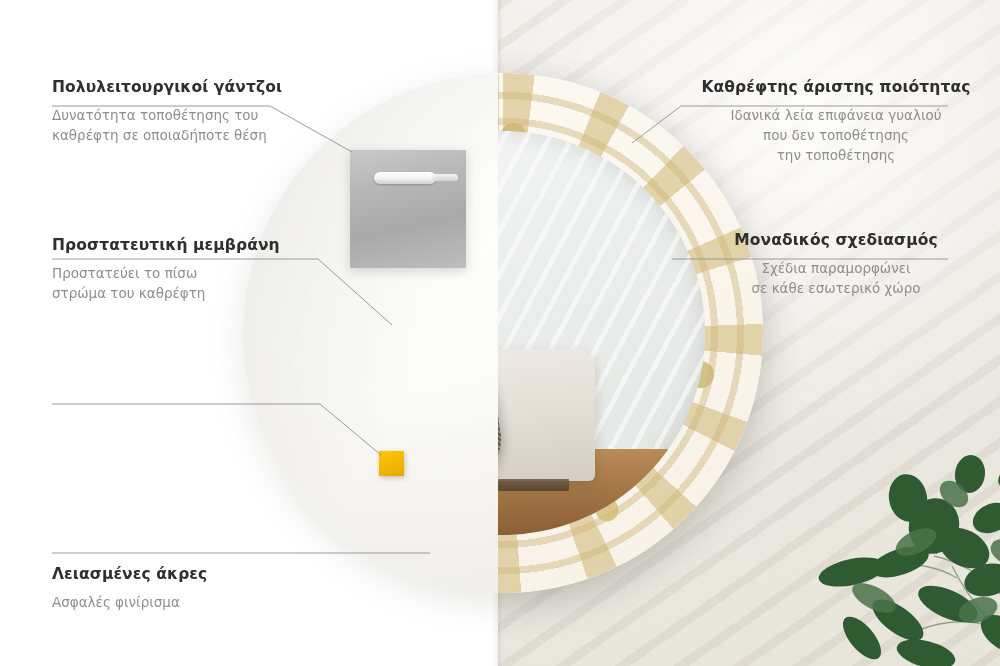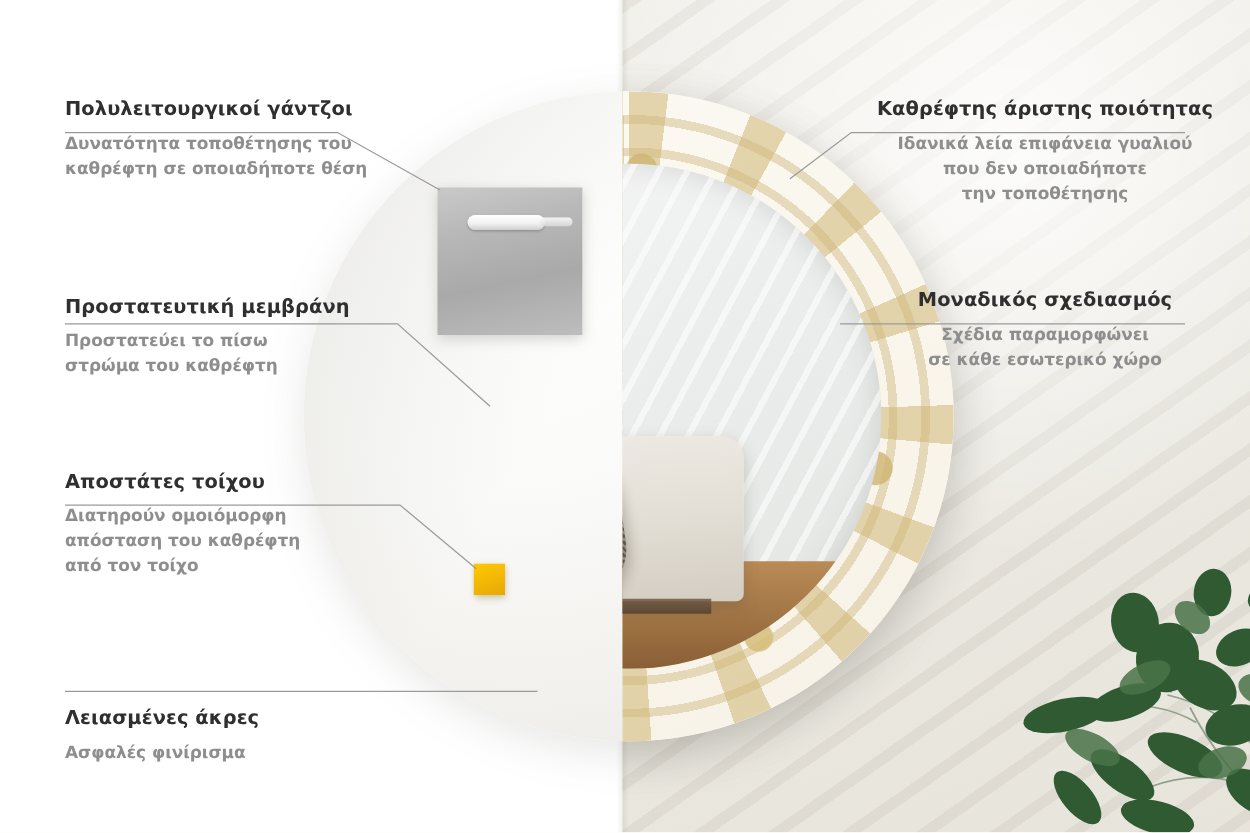--- a/index.html
+++ b/index.html
@@ -94,21 +94,21 @@
     background:linear-gradient(160deg,#fdc800 0%,#f2b705 55%,#e5a903 100%);
     box-shadow:1px 2px 5px rgba(130,110,30,.35);}
 
   
   .leaders{position:absolute;left:0;top:0;width:1000px;height:666px;}
 
   
   .callout{position:absolute;}
   .callout h3{margin:0 0 0 0;font-size:15.5px;font-weight:700;color:#2f2f2f;
     letter-spacing:.1px;line-height:1.25;}
-  .callout p{margin:9px 0 0 0;font-size:13.5px;color:#8e8e8e;line-height:1.45;font-weight:700;}
+  .callout p{margin:9px 0 0 0;font-size:13.5px;color:#8e8e8e;line-height:1.45;font-weight:400;}
   .cl{left:52px;text-align:left;}
   .cr{right:46px;text-align:center;}
 
   
   .plant{position:absolute;right:0;bottom:0;width:330px;height:300px;}
 </style>
 </head>
 <body>
 
 <div class="stage">
@@ -165,41 +165,33 @@
   </div>
 
   <div class="callout cl" style="top:236px;width:250px;">
     <h3>Προστατευτική μεμβράνη</h3>
     <p>
       <span>Προστατεύει το πίσω</span><br>
       <span>στρώμα του καθρέφτη</span>
     </p>
   </div>
 
-  <div class="callout cl" style="top:376px;width:250px;">
-    <h3>Αποστάτες τοίχου</h3>
-    <p>
-      <span>Διατηρούν ομοιόμορφη</span><br>
-      <span>απόσταση του καθρέφτη</span><br>
-      <span>από τον τοίχο</span>
-    </p>
-  </div>
 
   <div class="callout cl" style="top:525px;width:250px;margin-top:40px;">
     <h3>Λειασμένες άκρες</h3>
     <p>
       <span>Ασφαλές φινίρισμα</span>
     </p>
   </div>
 
   <div class="callout cr" style="top:78px;width:300px;">
     <h3>Καθρέφτης άριστης ποιότητας</h3>
     <p>
       <span>Ιδανικά λεία επιφάνεια γυαλιού</span><br>
-      <span>που δεν οποιαδήποτε</span><br>
+      <span>που δεν τοποθέτησης</span><br>
       <span>την τοποθέτησης</span>
     </p>
   </div>
 
   <div class="callout cr" style="top:231px;width:300px;">
     <h3>Μοναδικός σχεδιασμός</h3>
     <p>
       <span>Σχέδια παραμορφώνει</span><br>
       <span>σε κάθε εσωτερικό χώρο</span>
     </p>

